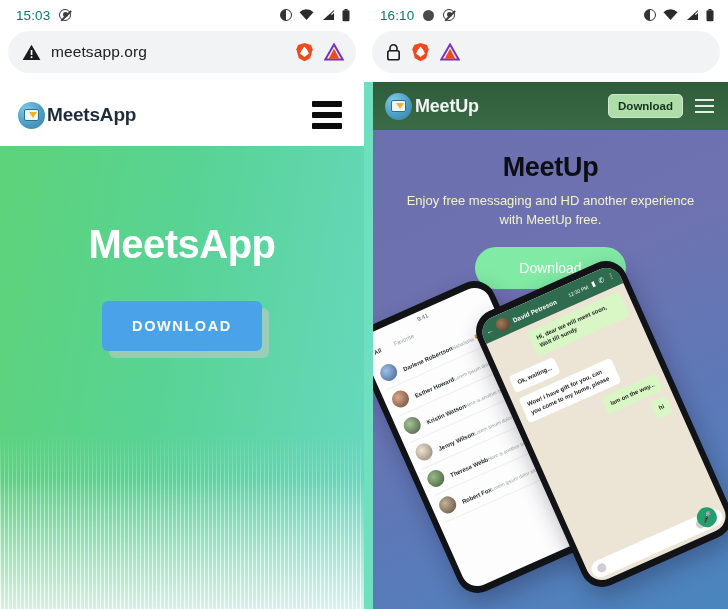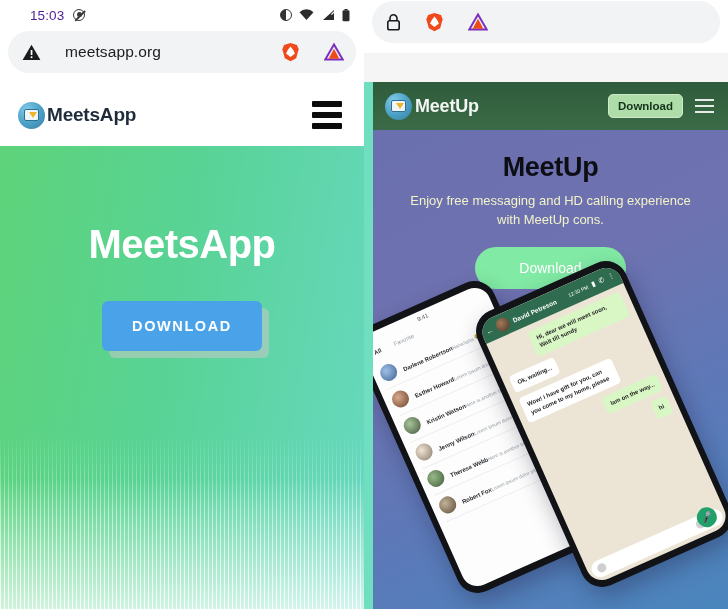--- a/index.html
+++ b/index.html
@@ -11,33 +11,33 @@
   .screens { display: flex; width: 728px; height: 609px; }
   .screen { width: 364px; height: 609px; position: relative; overflow: hidden; background: #fff; }
 
   
   .statusbar {
     height: 30px; display: flex; align-items: center;
     justify-content: space-between; padding: 0 14px 0 16px;
     background: #ffffff;
   }
   .sb-left { display: flex; align-items: center; gap: 9px; }
-  .sb-time { font-size: 13.5px; color: #4c1d95; letter-spacing: .1px; margin-left: 14px; }
+  .sb-time { font-size: 13.5px; color: #0f766e; letter-spacing: .1px; }
   .sb-right { display: flex; align-items: center; gap: 7px; }
   .dot-ic { width: 11px; height: 11px; border-radius: 50%; background: #4a4a4a; }
   .ring-ic { width: 12px; height: 12px; border-radius: 50%; border: 1.6px solid #3b3b3b; position: relative; }
   .ring-ic::after { content:""; position:absolute; left:2.3px; top:2.3px; width:5px; height:5px; border-radius:50%; background:#3b3b3b; }
   .ring-ic::before { content:""; position:absolute; left:-1px; top:4.5px; width:14px; height:1.6px; background:#3b3b3b; transform: rotate(-45deg); }
   .contrast-ic { width: 12px; height: 12px; border-radius: 50%; border: 1.6px solid #333; background: linear-gradient(90deg,#333 50%, #fff 50%); }
 
   
   .urlbar-wrap { padding: 1px 8px 10px 8px; background: #fff; }
   .urlbar {
     height: 42px; background: #f1f3f4; border-radius: 21px;
-    display: flex; align-items: center; padding: 0 12px 0 14px; gap: 24px;
+    display: flex; align-items: center; padding: 0 12px 0 14px; gap: 10px;
   }
   .url-text { flex: 1; font-size: 15.5px; color: #202124; letter-spacing: .1px; }
   .brave-ic { width: 19px; height: 20px; flex: none; }
   .brave-tri { width: 20px; height: 20px; flex: none; }
 
   
   .site-header {
     height: 64px; display: flex; align-items: center;
     justify-content: space-between; padding: 0 22px 0 18px; background: #fff;
   }
@@ -242,20 +242,41 @@
         <div class="hero-title">MeetsApp</div>
         <div class="dl-wrap">
           <button class="dl-btn">DOWNLOAD</button>
         </div>
       </div>
     </div>
   </div>
 
   <div class="screen right">
 
+    <div class="statusbar">
+      <div class="sb-left">
+        <span class="sb-time">16:10</span>
+        <span class="dot-ic"></span>
+        <span class="ring-ic"></span>
+      </div>
+      <div class="sb-right">
+        <span class="contrast-ic"></span>
+        <svg width="15" height="12" viewBox="0 0 15 12">
+            <path d="M7.5 11 L0.5 3.2 A10 10 0 0 1 14.5 3.2 Z" fill="#2b2b2b"></path>
+          </svg>
+        <svg width="14" height="12" viewBox="0 0 14 12">
+            <path d="M13 1 L13 11 L2 11 Z" fill="#2b2b2b"></path>
+            <path d="M10.4 5.6 L13.4 2.6" stroke="#fff" stroke-width="1.3"></path>
+          </svg>
+        <svg width="8" height="13" viewBox="0 0 8 13">
+            <rect x="2.4" y="0" width="3.2" height="1.3" fill="#2b2b2b"></rect>
+            <rect x="0.5" y="1.3" width="7" height="11" rx="1.3" fill="#2b2b2b"></rect>
+          </svg>
+      </div>
+    </div>
 
     <div class="urlbar-wrap">
       <div class="urlbar">
         <svg width="15" height="18" viewBox="0 0 15 18">
           <path d="M4 8 V5.3 A3.5 3.5 0 0 1 11 5.3 V8" fill="none" stroke="#1b1b1b" stroke-width="1.6"></path>
           <rect x="1.8" y="7.8" width="11.4" height="9" rx="1.8" fill="none" stroke="#1b1b1b" stroke-width="1.6"></rect>
         </svg>
         <svg class="brave-ic" viewBox="0 0 24 26">
           <path d="M12 1.2 L20.4 4 L22.6 9.5 L19.4 21 L12 25 L4.6 21 L1.4 9.5 L3.6 4 Z" fill="#f04a1c"></path>
           <path d="M12 6 L15.5 10.5 L17.8 15 L12 19.5 L6.2 15 L8.5 10.5 Z" fill="#fff"></path>
@@ -281,21 +302,21 @@
         <div class="mu-ham">
             <span></span>
             <span></span>
             <span></span>
           </div>
       </div>
     </div>
 
     <div class="mu-hero">
       <div class="mu-title">MeetUp</div>
-      <div class="mu-sub">Enjoy free messaging and HD calling experience with MeetUp cons.</div>
+      <div class="mu-sub">Enjoy free messaging and HD another experience with MeetUp free.</div>
       <div class="mu-dl-wrap">
         <button class="mu-dl-btn">Download</button>
       </div>
 
       <div class="phones">
 
         <div class="phone phone-left">
           <div class="phone-scr pl-scr">
             <div class="pl-time">9:41</div>
             <div class="pl-tabs">

